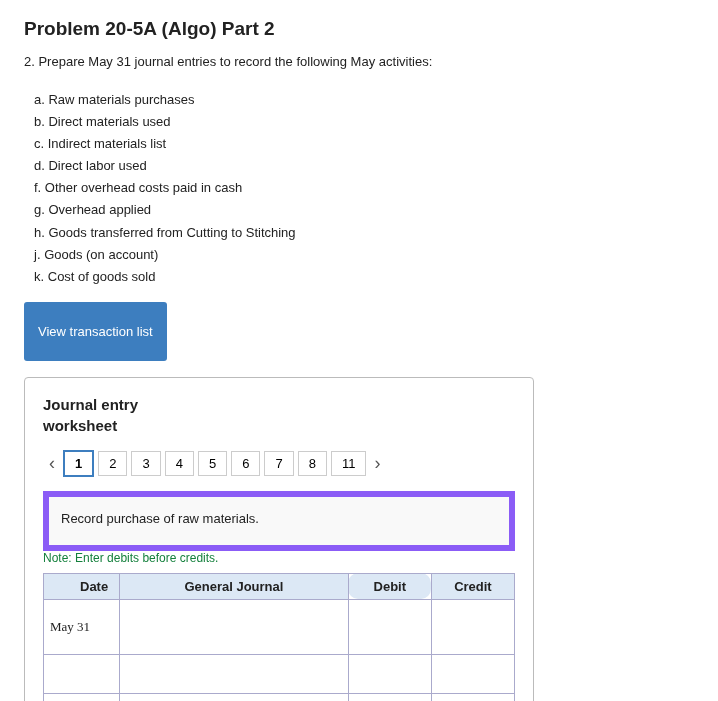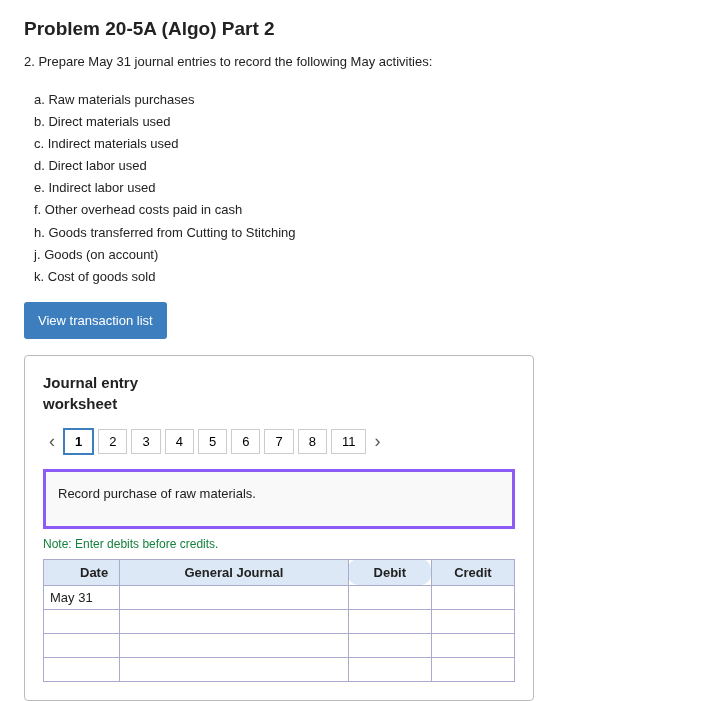--- a/index.html
+++ b/index.html
@@ -25,21 +25,21 @@
       margin: 20px 0 14px 10px;
       line-height: 1.7;
     }
     .activities-list li {
       font-size: 13px;
     }
     .btn-view-transaction {
       background: #3d7ebf;
       color: #fff;
       border: none;
-      padding: 11px 14px;
+      padding: 22px 14px;
       font-size: 13px;
       cursor: pointer;
       border-radius: 3px;
       margin-bottom: 16px;
     }
     .worksheet-box {
       border: 1px solid #bbb;
       border-radius: 4px;
       padding: 16px 18px 18px 18px;
       width: 510px;
@@ -73,25 +73,25 @@
       margin: 0 2px;
       min-width: 28px;
       text-align: center;
     }
     .page-btn.active {
       background: #fff;
       border: 2px solid #3d7ebf;
       font-weight: bold;
     }
     .prompt-box {
-      border: 3px solid #8b5cf6;
+      border: 6px solid #8b5cf6;
       background: #f9f9f9;
       padding: 14px 12px;
       min-height: 60px;
-      margin-bottom: 8px;
+      margin-bottom: 0;
       font-size: 13px;
     }
     .note-text {
       color: #15803d;
       font-size: 12px;
       margin-bottom: 8px;
     }
     table {
       width: 100%;
       border-collapse: collapse;
@@ -116,44 +116,45 @@
       width: 100%;
       height: 100%;
       border: none;
       outline: none;
       padding: 2px 5px;
       font-size: 12px;
       background: transparent;
     }
     td.date-cell {
       background: #fff;
-      padding: 3px 6px;
+      padding: 19px 6px;
       vertical-align: middle;
       font-size: 13px;
+      font-family: Liberation Serif, serif;
     }
   </style>
 </head>
 <body>
 
 
 
 
 <h1>Problem 20-5A (Algo) Part 2</h1>
 
 
 <p class="intro">2. Prepare May 31 journal entries to record the following May activities:</p>
 
 
 <ul class="activities-list">
   <li><span>a.</span> <span>Raw materials purchases</span></li>
   <li><span>b.</span> <span>Direct materials used</span></li>
-  <li><span>c.</span> <span>Indirect materials used</span></li>
+  <li><span>c.</span> <span>Indirect materials list</span></li>
   <li><span>d.</span> <span>Direct labor used</span></li>
-  <li><span>e.</span> <span>Indirect labor used</span></li>
   <li><span>f.</span> <span>Other overhead costs paid in cash</span></li>
+  <li><span>g.</span> <span>Overhead applied</span></li>
   <li><span>h.</span> <span>Goods transferred from Cutting to Stitching</span></li>
   <li><span>j.</span> <span>Goods (on account)</span></li>
   <li><span>k.</span> <span>Cost of goods sold</span></li>
 </ul>
 
 
 <button class="btn-view-transaction">View transaction list</button>
 
 
 <div class="worksheet-box">

